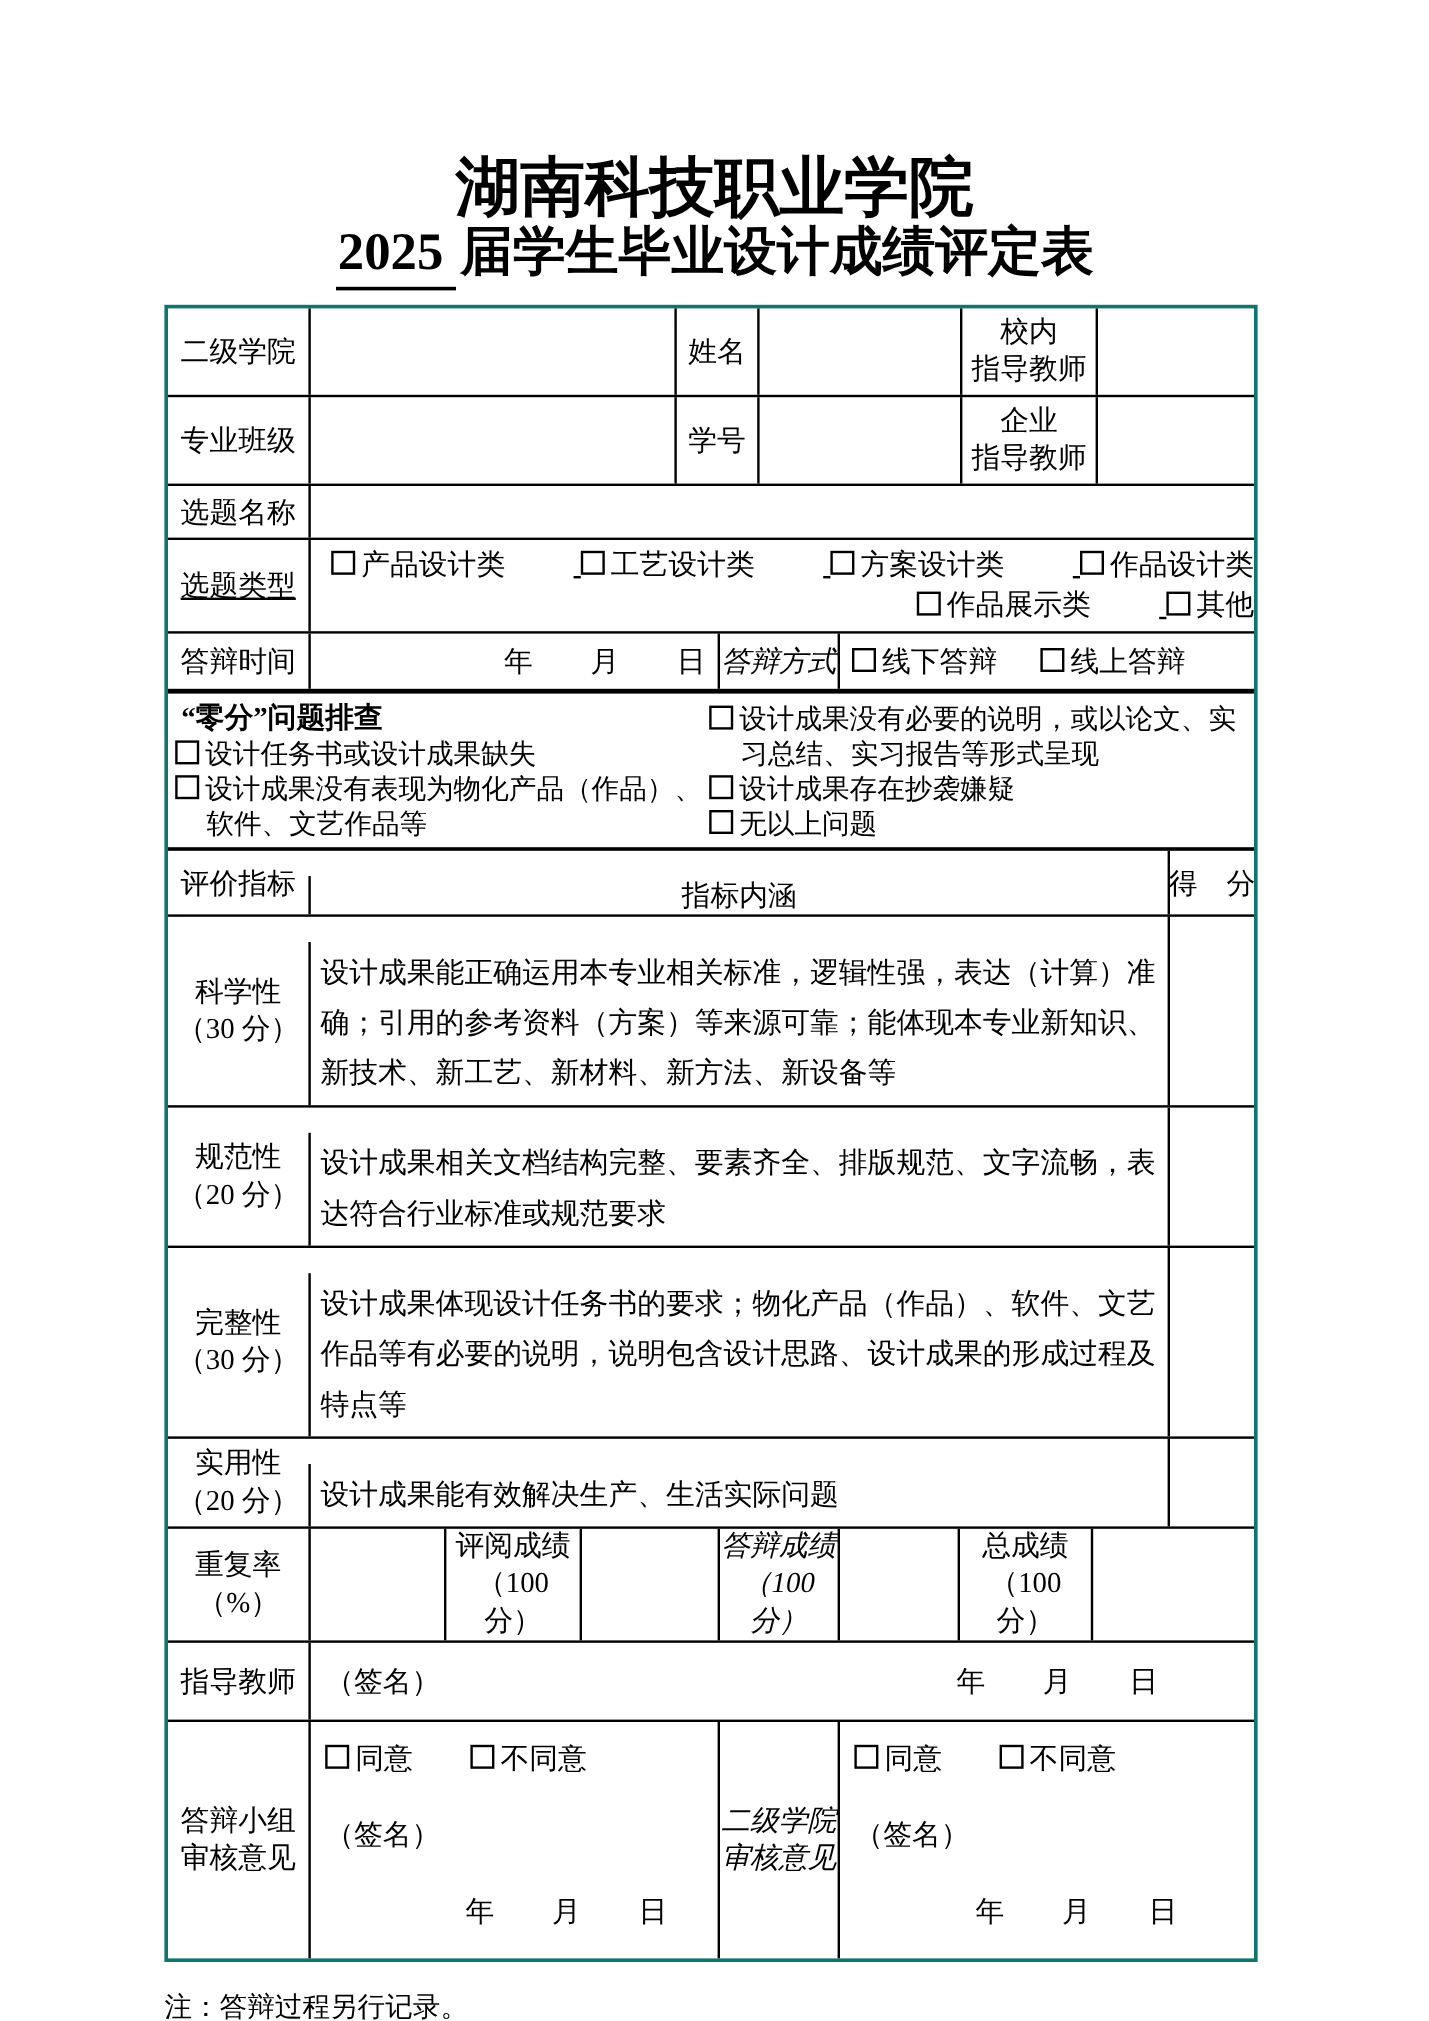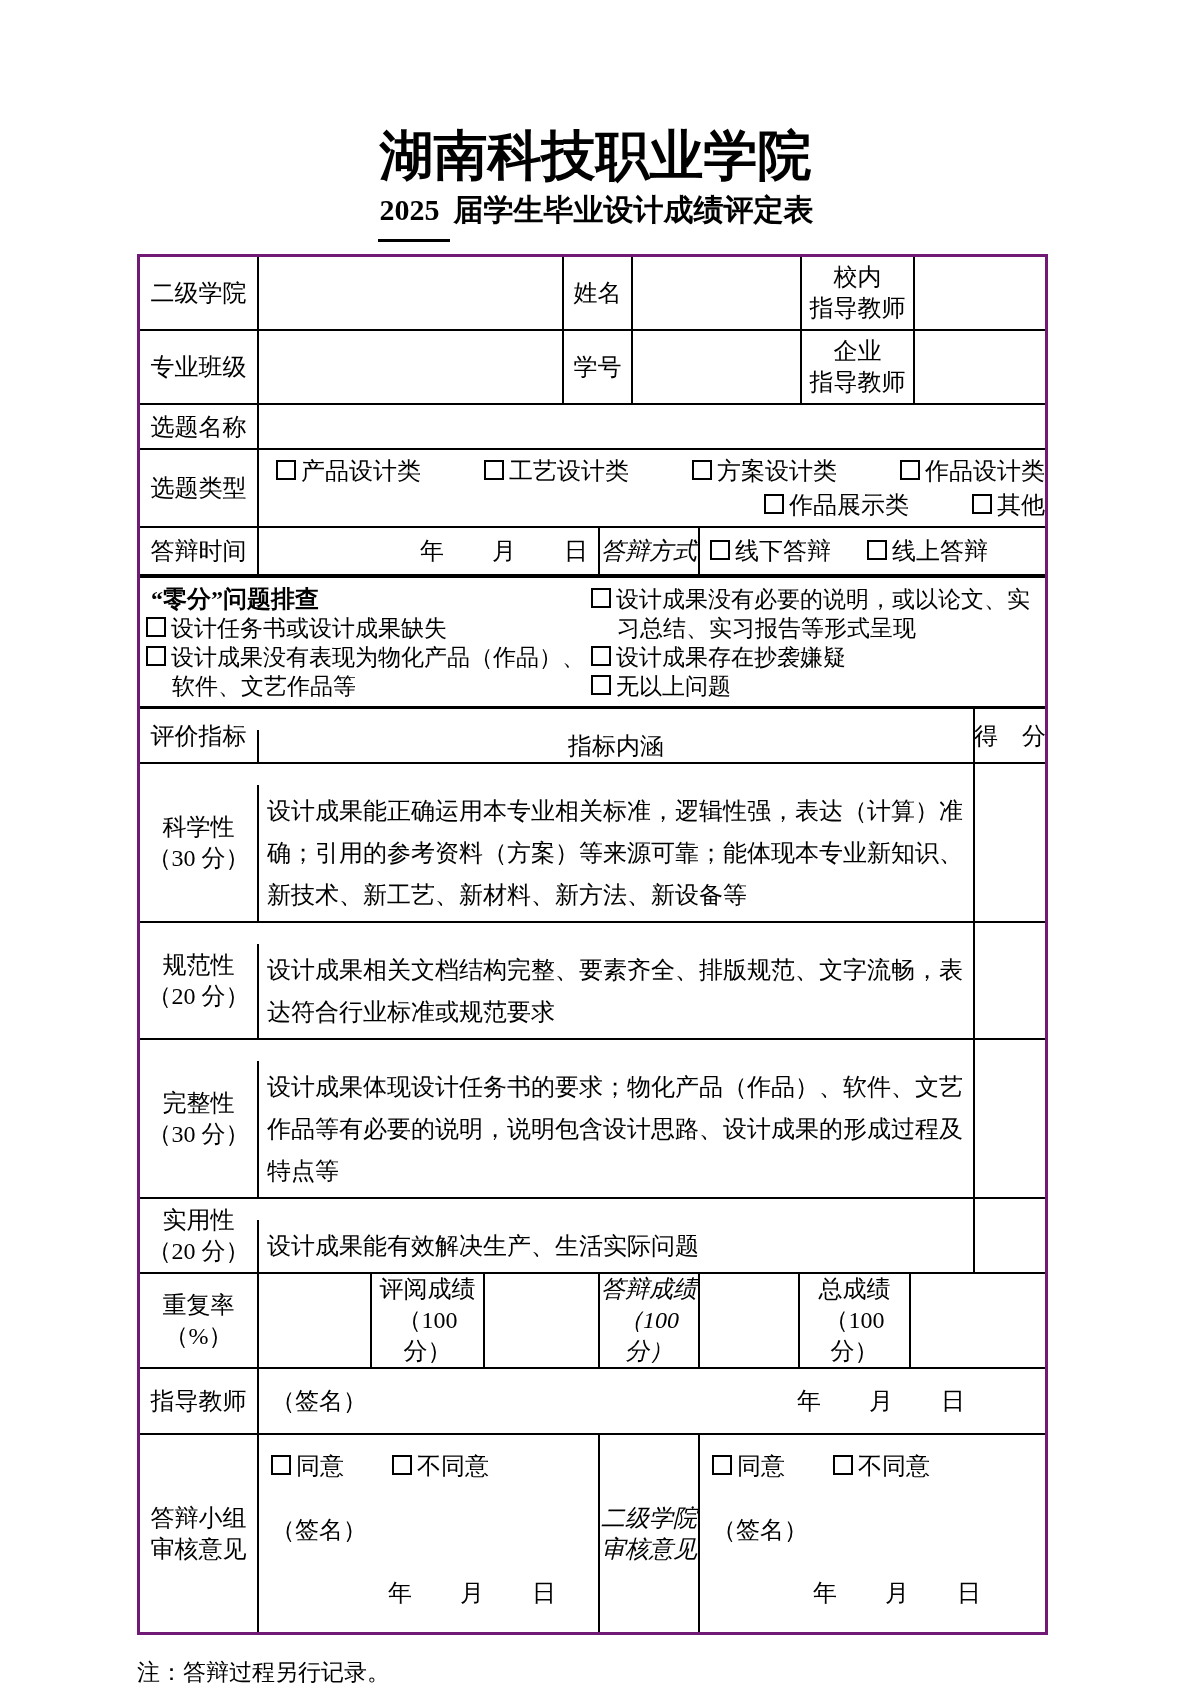--- a/index.html
+++ b/index.html
@@ -4,45 +4,45 @@
 <style>
   html,body { margin:0; padding:0; }
   body {
     width:1191px; height:1684px;
     background:#ffffff; color:#000000;
     font-family:"Liberation Serif", serif;
     position:relative;
   }
   .titleblock { padding-top:130px; text-align:center; font-weight:bold; }
   .title-l1 { font-size:54px; line-height:52px; }
-  .title-l2 { font-size:30px; line-height:56px; }
+  .title-l2 { font-size:44px; line-height:56px; }
   .u-year { display:inline-block; border-bottom:3px solid #000; padding:0 10px 1px 2px; margin-right:4px; }
 
   .tbl {
     margin:12px 0 0 137px; width:911px;
-    border:3px solid #701a75; box-sizing:border-box;
+    border:3px solid #0f766e; box-sizing:border-box;
     font-size:24px;
   }
   .r { display:flex; border-top:2px solid #000; align-items:stretch; }
   .r:first-child { border-top:none; }
   .r.thick { border-top:4px solid #000; }
   .r.thick2 { border-top:3px solid #000; }
   .c {
     box-sizing:border-box; border-left:2px solid #000;
     display:flex; align-items:center; justify-content:center;
     min-width:0;
   }
   .c:first-child { border-left:none; }
   .f1 { flex:1; }
   .pre { white-space:pre-line; text-align:center; line-height:31px; }
   .lab { width:117px; }
   .left { justify-content:flex-start; text-align:left; }
 
   
-  .h72 { min-height:72px; } .h43 { min-height:43px; } .h75 { min-height:75px; }
+  .h72 { min-height:72px; } .h43 { min-height:43px; } .h75 { min-height:75px;text-decoration:underline; }
   .h46 { min-height:46px; } .h128 { min-height:128px; } .h45 { min-height:45px; }
   .h105 { min-height:105px; } .h70 { min-height:70px; } .h102 { min-height:102px; }
   .h68 { min-height:68px; } .h64 { min-height:64px; } .h197 { min-height:197px; }
 
   
   .w305 { width:305px; } .w69 { width:69px; } .w169 { width:169px; } .w113 { width:113px; }
   .w341 { width:341px; } .w114 { width:100px;font-style:italic; } .w680 { width:716px;margin-top:21px; }
   .w115 { width:115px; } .w111 { width:111px; }
 
   .cb {

